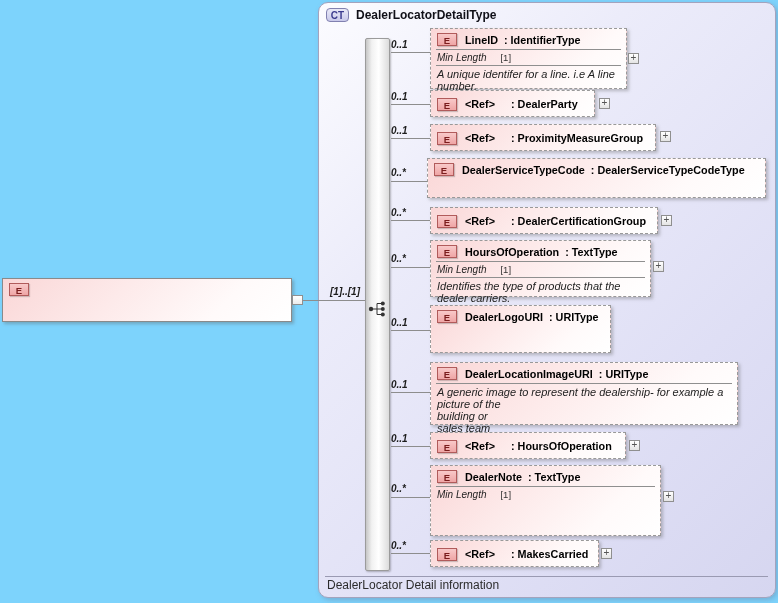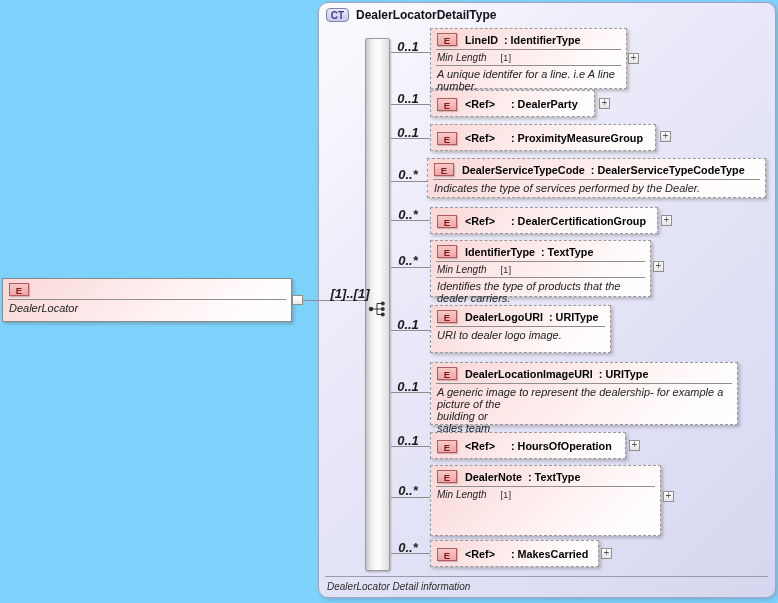--- a/index.html
+++ b/index.html
@@ -9,32 +9,32 @@
   
   .ct{position:absolute;left:318px;top:2px;width:458px;height:596px;box-sizing:border-box;
       border:1px solid #a3a3bd;border-radius:10px;
       background:linear-gradient(135deg,#fcfcff 0%,#ececfa 30%,#dfdff5 70%,#d6d6f0 100%);
       box-shadow:2px 2px 5px rgba(110,110,140,.35);}
   .ct-badge{position:absolute;left:7px;top:5px;width:23px;height:14px;line-height:14px;box-sizing:border-box;
       text-align:center;font-size:10px;font-weight:bold;color:#3c3c8f;
       background:linear-gradient(#eaeaf8,#c9c9ea);border:1px solid #8181b0;border-radius:4px;}
   .ct-title{position:absolute;left:37px;top:5px;font-size:12px;font-weight:bold;color:#101018;white-space:nowrap;}
   .ct-footline{position:absolute;left:6px;right:7px;bottom:20px;border-top:1px solid #9a9ab2;}
-  .ct-footer{position:absolute;left:8px;bottom:5px;font-size:10px;font-style:italic;color:#2c2c2c;white-space:nowrap;}
+  .ct-footer{position:absolute;left:8px;bottom:5px;font-size:12px;color:#2c2c2c;white-space:nowrap;}
 
   
   .trunk{position:absolute;left:365px;top:38px;width:25px;height:533px;box-sizing:border-box;
       border:1px solid #9b9b9b;border-radius:2px;
       background:linear-gradient(to right,#c6c6c6 0%,#f1f1f1 25%,#ffffff 55%,#dcdcdc 100%);
       box-shadow:1px 1px 2px rgba(0,0,0,.25);}
   .seq-icon{position:absolute;left:368px;top:299px;}
 
   
   .hline{position:absolute;height:1px;background:#8d8d8d;}
-  .card{position:absolute;width:34px;text-align:center;font-size:13px;font-style:italic;
+  .card{position:absolute;width:34px;text-align:left;font-size:10px;font-style:italic;
         font-weight:bold;color:#1c1c1c;white-space:nowrap;}
   .stub{position:absolute;left:292px;top:295px;width:11px;height:10px;box-sizing:border-box;
         border:1px solid #8f8f8f;background:linear-gradient(#ffffff,#ececec);}
 
   
   .ebox{position:absolute;box-sizing:border-box;border:1px dashed #999999;
         background:linear-gradient(135deg,#fad7d7 0%,#fdeaea 40%,#fffafa 75%,#ffffff 100%);
         box-shadow:2px 2px 3px rgba(90,90,90,.35);}
   .ebox.solid{border:1px solid #8a8a8a;}
   .ebox.single{display:flex;align-items:center;}
@@ -78,21 +78,20 @@
     <line x1="9" y1="15.5" x2="13.5" y2="15.5" stroke="#333" stroke-width="1"></line>
     <circle cx="14.8" cy="4.5" r="2" fill="#333"></circle>
     <circle cx="14.8" cy="10" r="2" fill="#333"></circle>
     <circle cx="14.8" cy="15.5" r="2" fill="#333"></circle>
   </svg>
 
   <div class="ebox solid" style="left:2px;top:278px;width:290px;height:44px;">
     <div class="ehead">
       <span class="ebadge">E</span>
     </div>
-    <div class="eanno">DealerLocator</div>
   </div>
   <div class="stub"></div>
   <div class="hline" style="left:303px;top:300px;width:62px;"></div>
   <span class="card" style="left:330px;top:286px;width:40px;">[1]..[1]</span>
 
   <div class="hline" style="left:391px;top:52px;width:39px;"></div>
   <span class="card" style="left:391px;top:39px;">0..1</span>
   <div class="ebox" style="left:430px;top:28px;width:197px;height:61px;">
     <div class="ehead">
       <span class="ebadge">E</span>
@@ -130,59 +129,57 @@
   <div class="plus" style="left:660px;top:131px;">+</div>
 
   <div class="hline" style="left:391px;top:181px;width:36px;"></div>
   <span class="card" style="left:391px;top:167px;">0..*</span>
   <div class="ebox" style="left:427px;top:158px;width:339px;height:40px;">
     <div class="ehead">
       <span class="ebadge">E</span>
       <span class="ename">DealerServiceTypeCode</span>
       <span class="etype">: DealerServiceTypeCodeType</span>
     </div>
-    <div class="eanno">Indicates the type of services performed by the Dealer.</div>
   </div>
 
   <div class="hline" style="left:391px;top:220px;width:39px;"></div>
   <span class="card" style="left:391px;top:207px;">0..*</span>
   <div class="ebox single wide" style="left:430px;top:207px;width:228px;height:27px;">
     <div class="ehead">
       <span class="ebadge">E</span>
       <span class="ename">&lt;Ref&gt;</span>
       <span class="etype">: DealerCertificationGroup</span>
     </div>
   </div>
   <div class="plus" style="left:661px;top:215px;">+</div>
 
   <div class="hline" style="left:391px;top:267px;width:39px;"></div>
   <span class="card" style="left:391px;top:253px;">0..*</span>
   <div class="ebox" style="left:430px;top:240px;width:221px;height:57px;">
     <div class="ehead">
       <span class="ebadge">E</span>
-      <span class="ename">IdentifierType</span>
+      <span class="ename">HoursOfOperation</span>
       <span class="etype">: TextType</span>
     </div>
     <div class="efacet">
       <span class="fname">Min Length</span>
       <span class="fval">[1]</span>
     </div>
     <div class="eanno">Identifies the type of products that the dealer carriers.</div>
   </div>
   <div class="plus" style="left:653px;top:261px;">+</div>
 
   <div class="hline" style="left:391px;top:330px;width:39px;"></div>
   <span class="card" style="left:391px;top:317px;">0..1</span>
   <div class="ebox" style="left:430px;top:305px;width:181px;height:48px;">
     <div class="ehead">
       <span class="ebadge">E</span>
       <span class="ename">DealerLogoURI</span>
       <span class="etype">: URIType</span>
     </div>
-    <div class="eanno">URI to dealer logo image.</div>
   </div>
 
   <div class="hline" style="left:391px;top:392px;width:39px;"></div>
   <span class="card" style="left:391px;top:379px;">0..1</span>
   <div class="ebox" style="left:430px;top:362px;width:308px;height:63px;">
     <div class="ehead">
       <span class="ebadge">E</span>
       <span class="ename">DealerLocationImageURI</span>
       <span class="etype">: URIType</span>
     </div>

